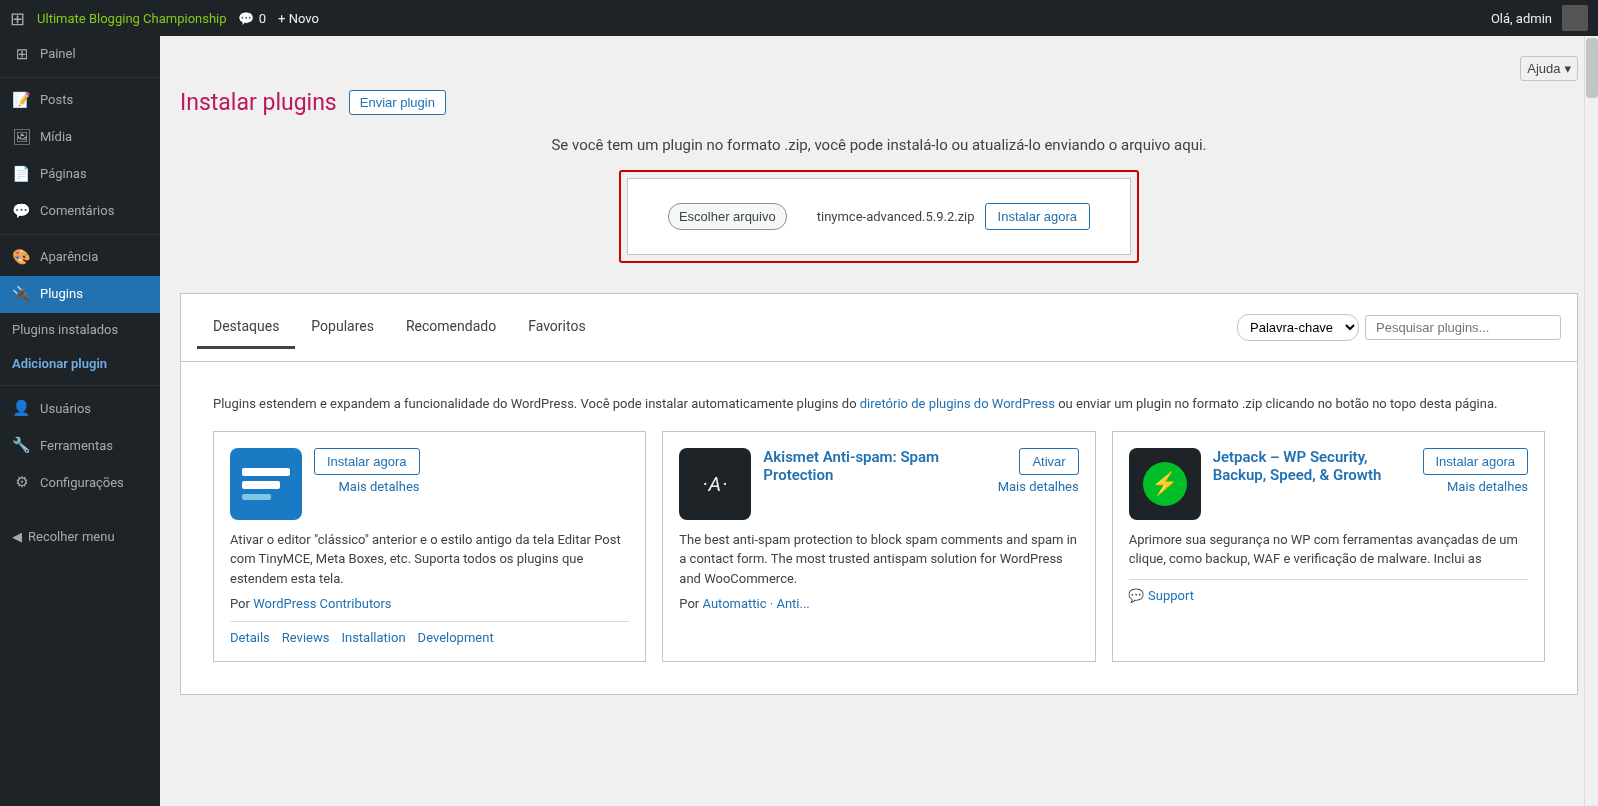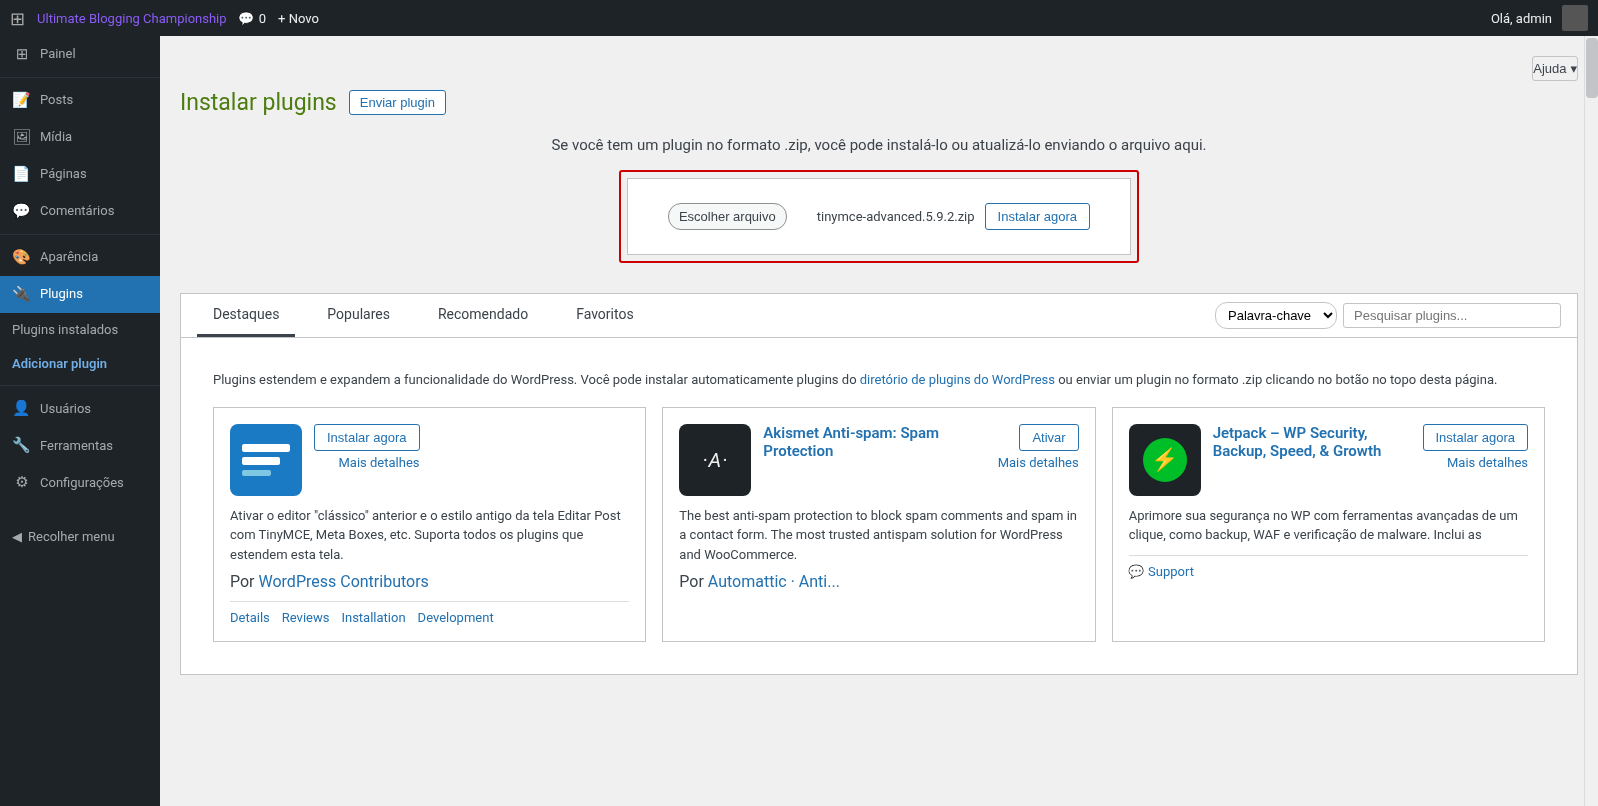--- a/index.html
+++ b/index.html
@@ -13,21 +13,21 @@
       display: flex;
       align-items: center;
       justify-content: space-between;
       padding: 0 10px;
       position: fixed;
       top: 0; left: 0; right: 0;
       z-index: 1000;
     }
     .adminbar-left { display: flex; align-items: center; gap: 12px; }
     .adminbar-logo { color: #aaa; font-size: 18px; }
-    .adminbar-site { color: #8b5cf6; font-size: 13px; display: flex; align-items: center; gap: 6px; }
+    .adminbar-site { color: #84cc16; font-size: 13px; display: flex; align-items: center; gap: 6px; }
     .adminbar-comments { color: #eee; font-size: 13px; display: flex; align-items: center; gap: 4px; }
     .adminbar-new { color: #eee; font-size: 13px; }
     .adminbar-right { display: flex; align-items: center; gap: 10px; color: #eee; font-size: 13px; }
     .adminbar-avatar { width: 26px; height: 26px; background: #555; border-radius: 2px; }
 
     
     .wp-layout { display: flex; margin-top: 36px; min-height: calc(100vh - 36px); }
 
     
     #adminmenuwrap {
@@ -75,40 +75,40 @@
     
     .help-bar {
       display: flex;
       justify-content: flex-end;
       margin-bottom: 8px;
     }
     .help-btn {
       background: #f0f0f1;
       border: 1px solid #c3c4c7;
       border-radius: 3px;
-      padding: 4px 0;
+      padding: 4px 6px;
       cursor: pointer;
       font-size: 13px;
       color: #3c434a;
       display: flex;
       align-items: center;
       gap: 4px;
     }
 
     
     .page-title-row {
       display: flex;
       align-items: center;
       gap: 12px;
       margin-bottom: 20px;
     }
     .page-title {
       font-size: 23px;
       font-weight: 400;
-      color: #4d7c0f;
+      color: #be185d;
     }
     .upload-plugin-btn {
       border: 1px solid #2271b1;
       background: #fff;
       color: #2271b1;
       padding: 4px 10px;
       border-radius: 3px;
       cursor: pointer;
       font-size: 13px;
     }
@@ -160,22 +160,21 @@
       font-size: 13px;
     }
 
     
     .plugin-tabs-bar {
       background: #fff;
       border: 1px solid #c3c4c7;
       border-bottom: none;
       display: flex;
       align-items: center;
-      padding: 0 16px;
-      gap: 16px;
+      padding: 12px 16px;
     }
     .plugin-tab {
       padding: 12px 16px;
       font-size: 14px;
       color: #3c434a;
       cursor: pointer;
       border-bottom: 3px solid transparent;
       text-decoration: none;
     }
     .plugin-tab.active {
@@ -195,21 +194,21 @@
       border-radius: 12px;
       font-size: 13px;
       background: #fff;
       cursor: pointer;
     }
     .search-plugins-input {
       border: 1px solid #c3c4c7;
       padding: 4px 10px;
       border-radius: 3px;
       font-size: 13px;
-      width: 218px;
+      width: 196px;
     }
 
     
     .plugin-list-area {
       background: #fff;
       border: 1px solid #c3c4c7;
       padding: 32px;
     }
     .plugin-description {
       font-size: 13px;
@@ -288,21 +287,21 @@
       cursor: pointer;
       font-size: 13px;
       text-decoration: none;
     }
     .plugin-desc-text {
       font-size: 13px;
       color: #3c434a;
       line-height: 1.5;
       margin-bottom: 8px;
     }
-    .plugin-author { font-size: 16px; color: #3c434a; }
+    .plugin-author { font-size: 13px; color: #3c434a; }
     .plugin-author a { color: #2271b1; text-decoration: none; }
     .plugin-card-footer {
       border-top: 1px solid #dcdcde;
       margin-top: 10px;
       padding-top: 8px;
       display: flex;
       gap: 12px;
     }
     .plugin-card-footer a {
       color: #2271b1;

